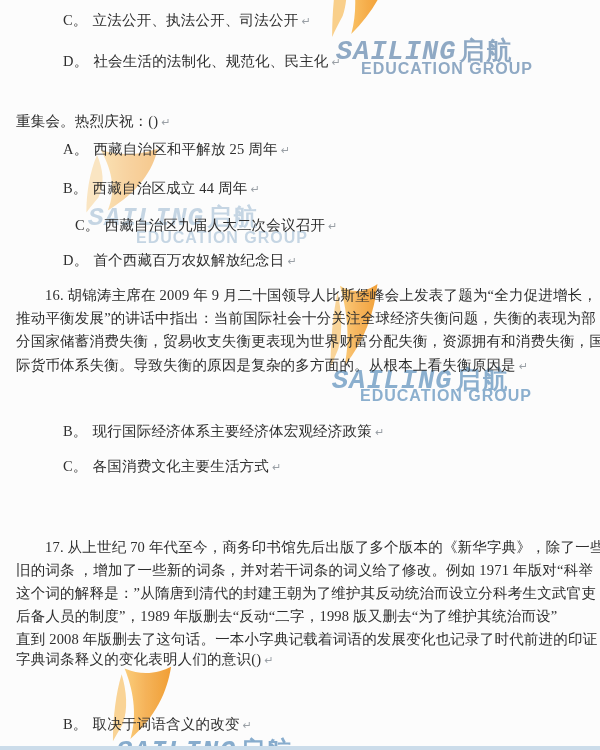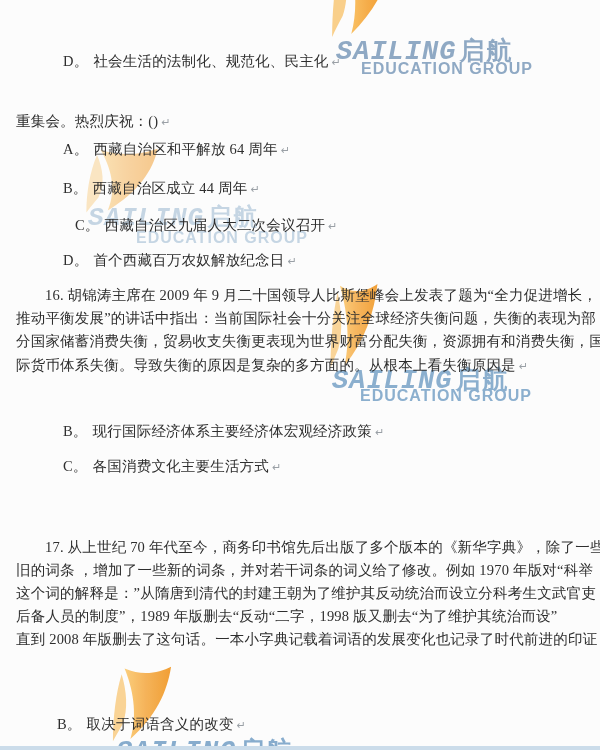--- a/index.html
+++ b/index.html
@@ -80,29 +80,32 @@
   <div class="wm" style="opacity:.9">
     <svg class="sail" style="left:111px;top:666px" width="62" height="77" viewBox="0 0 64 94" preserveAspectRatio="none">
       <path d="M14,3 C33,13 50,8 62,1 C58,32 46,62 20,89 C28,58 22,26 14,3 Z" fill="url(#sailg)"></path>
       <path d="M11,10 C16,30 18,52 12,71 C8,79 5,85 2,92 C2,63 5,33 11,10 Z" fill="#F9CF8A"></path>
     </svg>
     <div class="brand" style="left:116px;top:734px;font-size:27px;color:#7BA4C8">
       <span>SAILING</span><span class="cn" style="font-size:25px">启航</span>
     </div>
   </div>
 
+  <div class="line opt" style="left:63px;top:12px">
+    <span>C。</span><span class="txt">立法公开、执法公开、司法公开</span><span class="ret">↵</span>
+  </div>
   <div class="line opt" style="left:63px;top:53px">
     <span>D。</span><span class="txt">社会生活的法制化、规范化、民主化</span><span class="ret">↵</span>
   </div>
 
   <div class="line" style="left:16px;top:113px">
     <span>重集会。热烈庆祝：()</span><span class="ret">↵</span>
   </div>
   <div class="line opt" style="left:63px;top:141px">
-    <span>A。</span><span class="txt">西藏自治区和平解放 64 周年</span><span class="ret">↵</span>
+    <span>A。</span><span class="txt">西藏自治区和平解放 25 周年</span><span class="ret">↵</span>
   </div>
   <div class="line opt" style="left:63px;top:180px">
     <span>B。</span><span class="txt">西藏自治区成立 44 周年</span><span class="ret">↵</span>
   </div>
   <div class="line opt" style="left:75px;top:217px">
     <span>C。</span><span class="txt">西藏自治区九届人大二次会议召开</span><span class="ret">↵</span>
   </div>
   <div class="line opt" style="left:63px;top:252px">
     <span>D。</span><span class="txt">首个西藏百万农奴解放纪念日</span><span class="ret">↵</span>
   </div>
@@ -114,23 +117,26 @@
     <span>际货币体系失衡。导致失衡的原因是复杂的多方面的。从根本上看失衡原因是</span><span class="ret">↵</span>
   </div>
   <div class="line opt" style="left:63px;top:423px">
     <span>B。</span><span class="txt">现行国际经济体系主要经济体宏观经济政策</span><span class="ret">↵</span>
   </div>
   <div class="line opt" style="left:63px;top:458px">
     <span>C。</span><span class="txt">各国消费文化主要生活方式</span><span class="ret">↵</span>
   </div>
 
   <div class="line" style="left:45px;top:539px">17. 从上世纪 70 年代至今，商务印书馆先后出版了多个版本的《新华字典》，除了一些</div>
-  <div class="line" style="left:16px;top:562px">旧的词条 ，增加了一些新的词条，并对若干词条的词义给了修改。例如 1970 年版对“科举</div>
+  <div class="line" style="left:16px;top:562px">旧的词条 ，增加了一些新的词条，并对若干词条的词义给了修改。例如 1971 年版对“科举</div>
   <div class="line" style="left:16px;top:585px">这个词的解释是：”从隋唐到清代的封建王朝为了维护其反动统治而设立分科考生文武官吏</div>
   <div class="line" style="left:16px;top:608px">后备人员的制度”，1989 年版删去“反动“二字，1998 版又删去“为了维护其统治而设”</div>
   <div class="line" style="left:16px;top:631px">直到 2008 年版删去了这句话。一本小字典记载着词语的发展变化也记录了时代前进的印证，</div>
-  <div class="line opt" style="left:57px;top:716px">
+  <div class="line" style="left:16px;top:651px">
+    <span>字典词条释义的变化表明人们的意识()</span><span class="ret">↵</span>
+  </div>
+  <div class="line opt" style="left:63px;top:716px">
     <span>B。</span><span class="txt">取决于词语含义的改变</span><span class="ret">↵</span>
   </div>
 
   <div class="band"></div>
 
 </div>
 
 </body></html>

